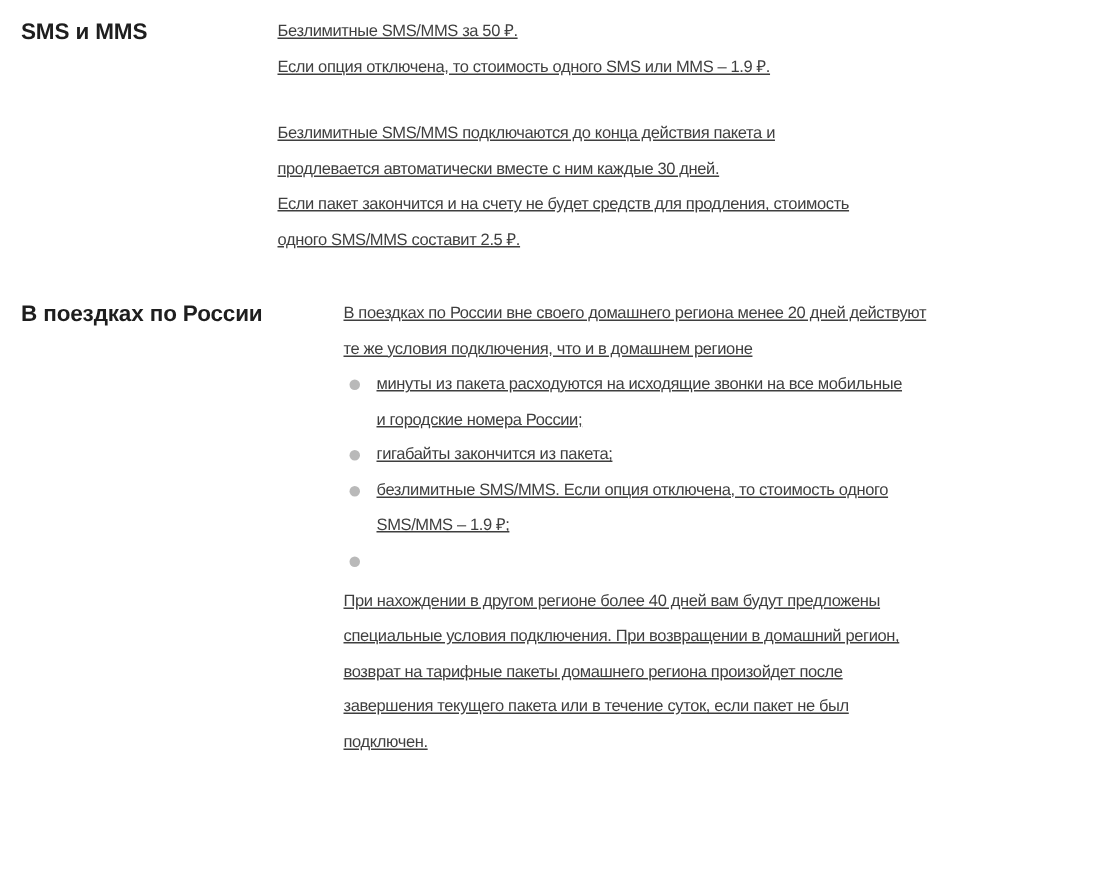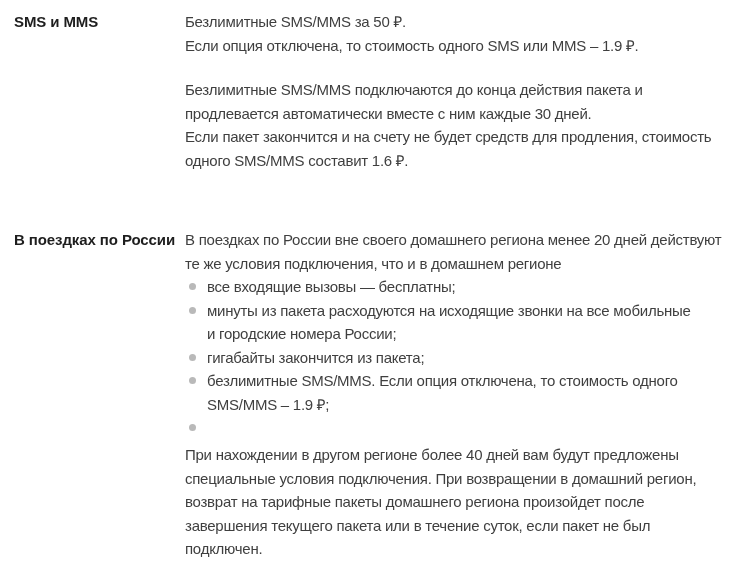--- a/index.html
+++ b/index.html
@@ -17,37 +17,39 @@
     box-sizing: border-box;
     width: 741px;
     height: 584px;
     padding: 10px 0 0 14px;
   }
   .row {
     display: flex;
     align-items: flex-start;
   }
   .row-travel {
-    margin-top: 56px;
+    margin-top: 26px;
+    gap: 44px;
   }
   .label-col {
     width: 171px;
     flex-shrink: 0;
     font-size: 15px;
     font-weight: bold;
     line-height: 23.5px;
     letter-spacing: -0.1px;
     color: #1e1e1e;
   }
   .content-col {
     width: 545px;
-    font-size: 15px;
+    font-size: 11px;
     line-height: 23.5px;
     letter-spacing: -0.25px;
     color: #3f3f3f;
+    text-decoration: underline;
   }
   .para {
     margin: 0;
     white-space: pre-line;
   }
   .para + .para {
     margin-top: 21px;
   }
   ul.bullets {
     list-style: none;
@@ -80,34 +82,30 @@
 <div class="page">
 
   <section class="row">
     <div class="label-col">SMS и MMS</div>
     <div class="content-col">
       <p class="para">Безлимитные SMS/MMS за 50 ₽.
 Если опция отключена, то стоимость одного SMS или MMS – 1.9 ₽.</p>
       <p class="para">Безлимитные SMS/MMS подключаются до конца действия пакета и
 продлевается автоматически вместе с ним каждые 30 дней.
 Если пакет закончится и на счету не будет средств для продления, стоимость
-одного SMS/MMS составит 1.6 ₽.</p>
+одного SMS/MMS составит 2.5 ₽.</p>
     </div>
   </section>
 
   <section class="row row-travel">
     <div class="label-col">В поездках по России</div>
     <div class="content-col">
       <p class="para">В поездках по России вне своего домашнего региона менее 20 дней действуют
 те же условия подключения, что и в домашнем регионе</p>
       <ul class="bullets">
-        <li class="bullet-item">
-          <span class="dot"></span>
-          <span class="bullet-text">все входящие вызовы — бесплатны;</span>
-        </li>
         <li class="bullet-item">
           <span class="dot"></span>
           <span class="bullet-text">минуты из пакета расходуются на исходящие звонки на все мобильные
 и городские номера России;</span>
         </li>
         <li class="bullet-item">
           <span class="dot"></span>
           <span class="bullet-text">гигабайты закончится из пакета;</span>
         </li>
         <li class="bullet-item">

